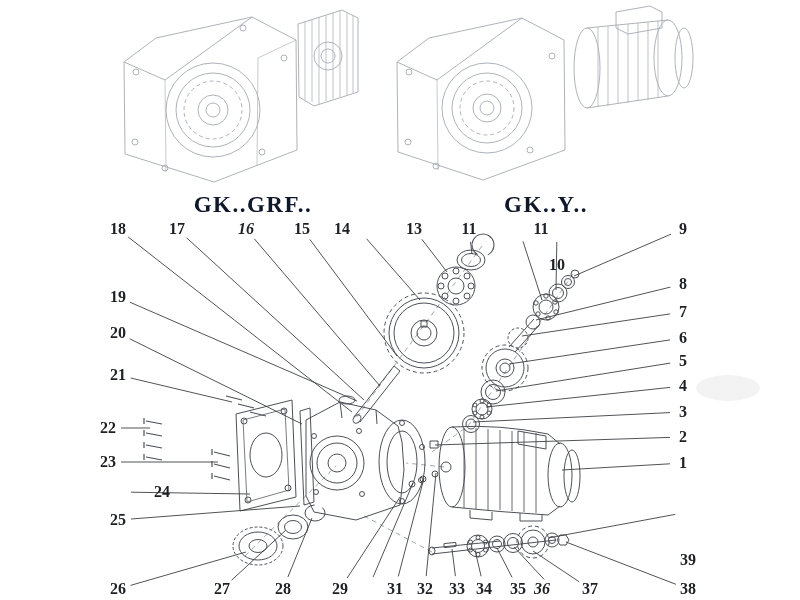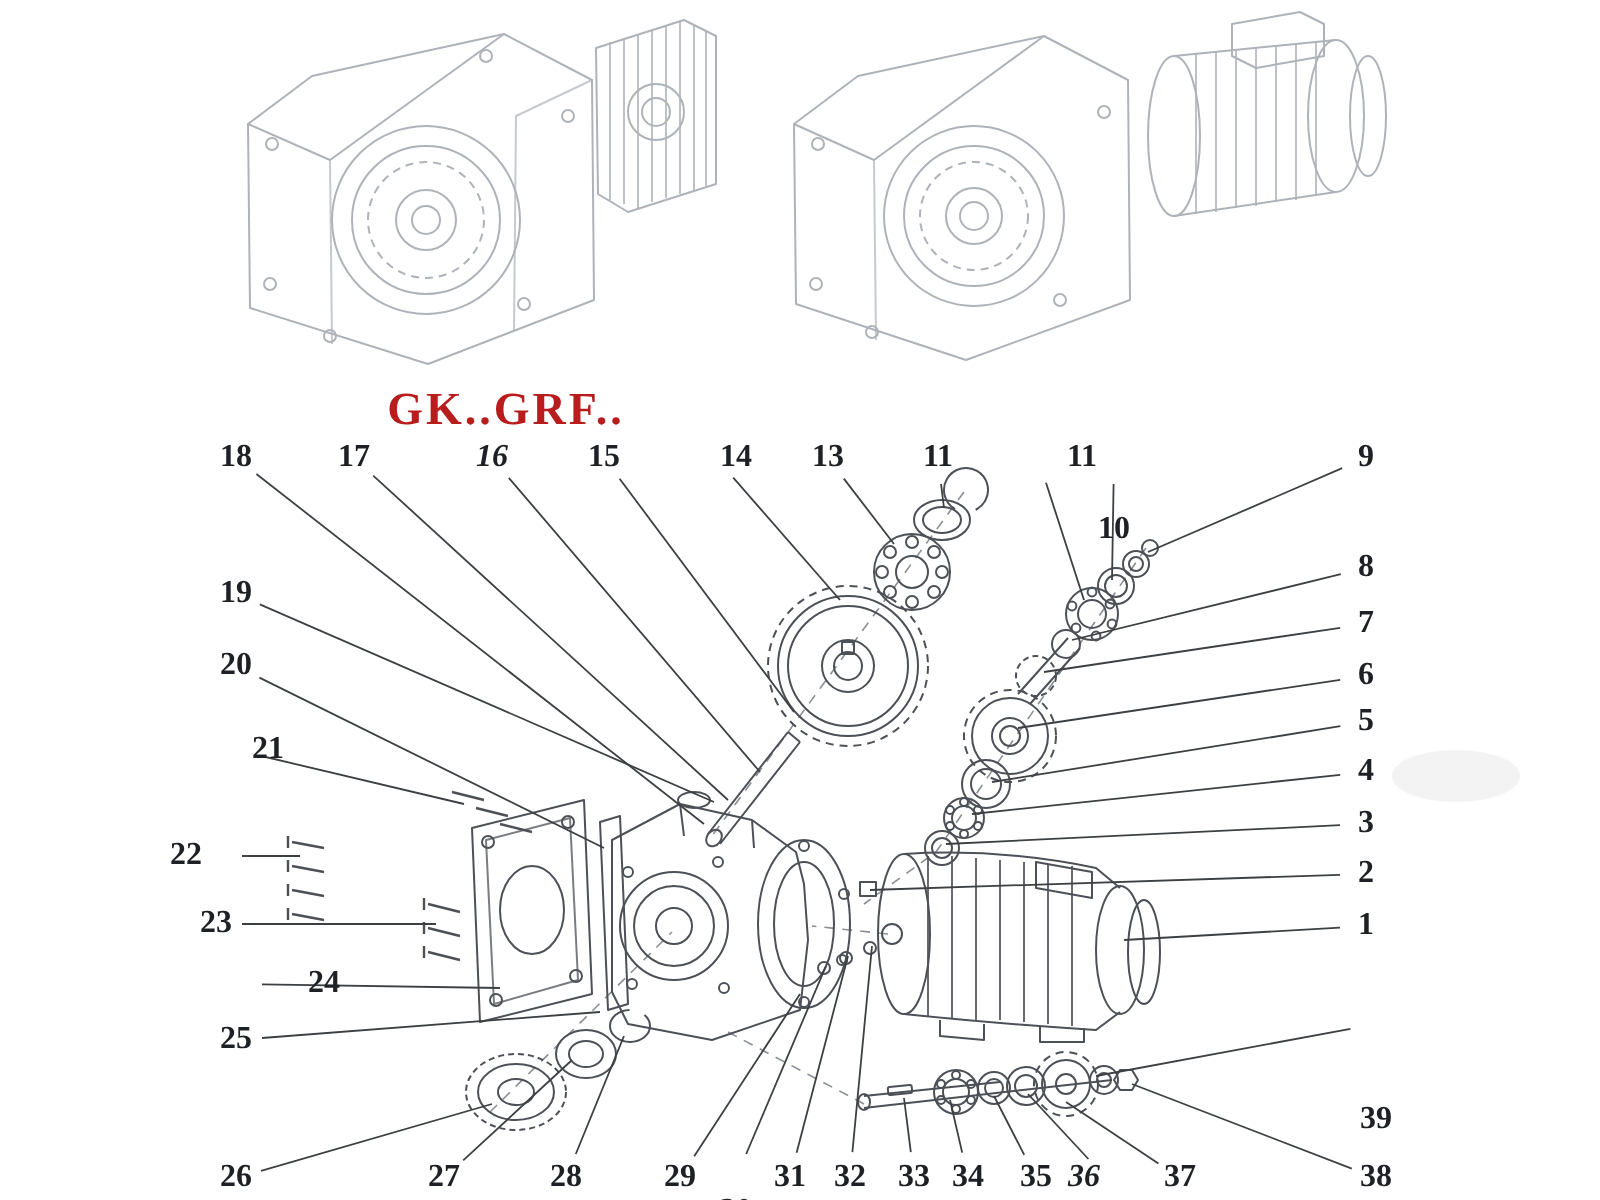--- a/index.html
+++ b/index.html
@@ -1,21 +1,21 @@
 <!DOCTYPE html>
 <html><head>
 <meta charset="utf-8">
 <style>
   html,body{margin:0;padding:0;background:#ffffff;}
   body{width:800px;height:600px;overflow:hidden;font-family:"Liberation Serif",serif;}
   .stage{position:relative;width:800px;height:600px;background:#ffffff;}
   svg.layer{position:absolute;left:0;top:0;}
   .model-label{
     position:absolute;transform:translate(-50%,-50%);
-    font-weight:700;font-size:23px;letter-spacing:1.5px;color:#b91c1c;
+    font-weight:700;font-size:23px;letter-spacing:1.5px;color:#0f172a;
     white-space:nowrap;
   }
   .callout{
     position:absolute;transform:translate(-50%,-50%);
     font-size:16px;font-weight:600;color:#1d2125;line-height:1;
     white-space:nowrap;
   }
 </style>
 </head>
 <body>
@@ -291,45 +291,46 @@
         <line x1="455.4" y1="576.1" x2="452" y2="549"></line>
         <line x1="481.1" y1="576.3" x2="475" y2="550"></line>
         <line x1="512.1" y1="577.4" x2="497" y2="548"></line>
         <line x1="544.2" y1="579.5" x2="514" y2="547"></line>
         <line x1="579.2" y1="581.8" x2="533" y2="551"></line>
         <line x1="675.9" y1="584.3" x2="566" y2="542"></line>
       </g>
   </svg>
 
   <div class="model-label" style="left:253px;top:205px">GK..GRF..</div>
+  <div class="model-label" style="left:546px;top:205px">GK..Y..</div>
 
   <div id="callout-layer">
       <div class="callout" style="left: 118px; top: 229px;">18</div>
       <div class="callout" style="left: 177px; top: 229px;">17</div>
       <div class="callout" style="left: 246px; top: 229px; font-style: italic;">16</div>
       <div class="callout" style="left: 302px; top: 229px;">15</div>
-      <div class="callout" style="left: 368px; top: 229px;">14</div>
+      <div class="callout" style="left: 342px; top: 229px;">14</div>
       <div class="callout" style="left: 414px; top: 229px;">13</div>
       <div class="callout" style="left: 469px; top: 229px;">11</div>
       <div class="callout" style="left: 519px; top: 229px; margin-left: 22px;">11</div>
       <div class="callout" style="left: 557px; top: 229px; margin-top: 36px;">10</div>
       <div class="callout" style="left: 683px; top: 229px;">9</div>
       <div class="callout" style="left: 683px; top: 284px;">8</div>
       <div class="callout" style="left: 683px; top: 312px;">7</div>
       <div class="callout" style="left: 683px; top: 338px;">6</div>
       <div class="callout" style="left: 683px; top: 361px;">5</div>
       <div class="callout" style="left: 683px; top: 386px;">4</div>
       <div class="callout" style="left: 683px; top: 412px;">3</div>
       <div class="callout" style="left: 683px; top: 437px;">2</div>
       <div class="callout" style="left: 683px; top: 463px;">1</div>
       <div class="callout" style="left: 688px; top: 512px; margin-top: 48px;">39</div>
       <div class="callout" style="left: 118px; top: 297px;">19</div>
       <div class="callout" style="left: 118px; top: 333px;">20</div>
-      <div class="callout" style="left: 134px; top: 375px;">21</div>
-      <div class="callout" style="left: 93px; top: 428px;">22</div>
+      <div class="callout" style="left: 118px; top: 375px;">21</div>
+      <div class="callout" style="left: 108px; top: 428px;">22</div>
       <div class="callout" style="left: 108px; top: 462px;">23</div>
       <div class="callout" style="left: 118px; top: 492px; margin-left: 44px;">24</div>
       <div class="callout" style="left: 118px; top: 520px;">25</div>
       <div class="callout" style="left: 118px; top: 589px;">26</div>
       <div class="callout" style="left: 222px; top: 589px;">27</div>
       <div class="callout" style="left: 283px; top: 589px;">28</div>
       <div class="callout" style="left: 340px; top: 589px;">29</div>
       <div class="callout" style="left: 368px; top: 606px;">30</div>
       <div class="callout" style="left: 395px; top: 589px;">31</div>
       <div class="callout" style="left: 425px; top: 589px;">32</div>

